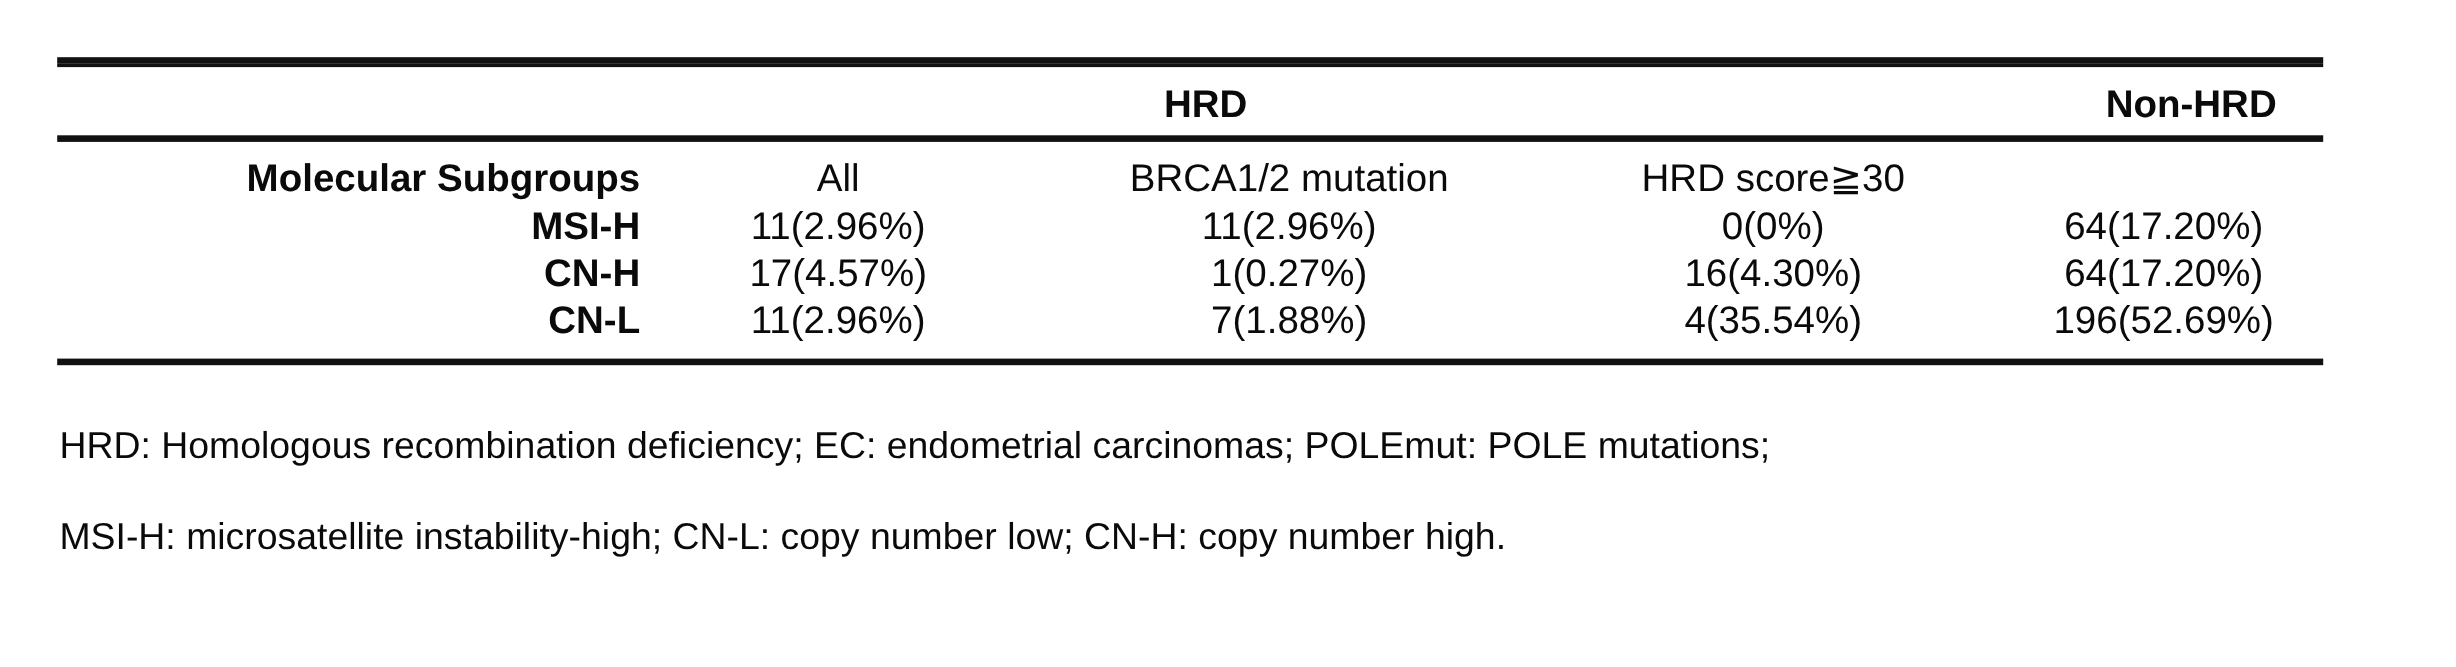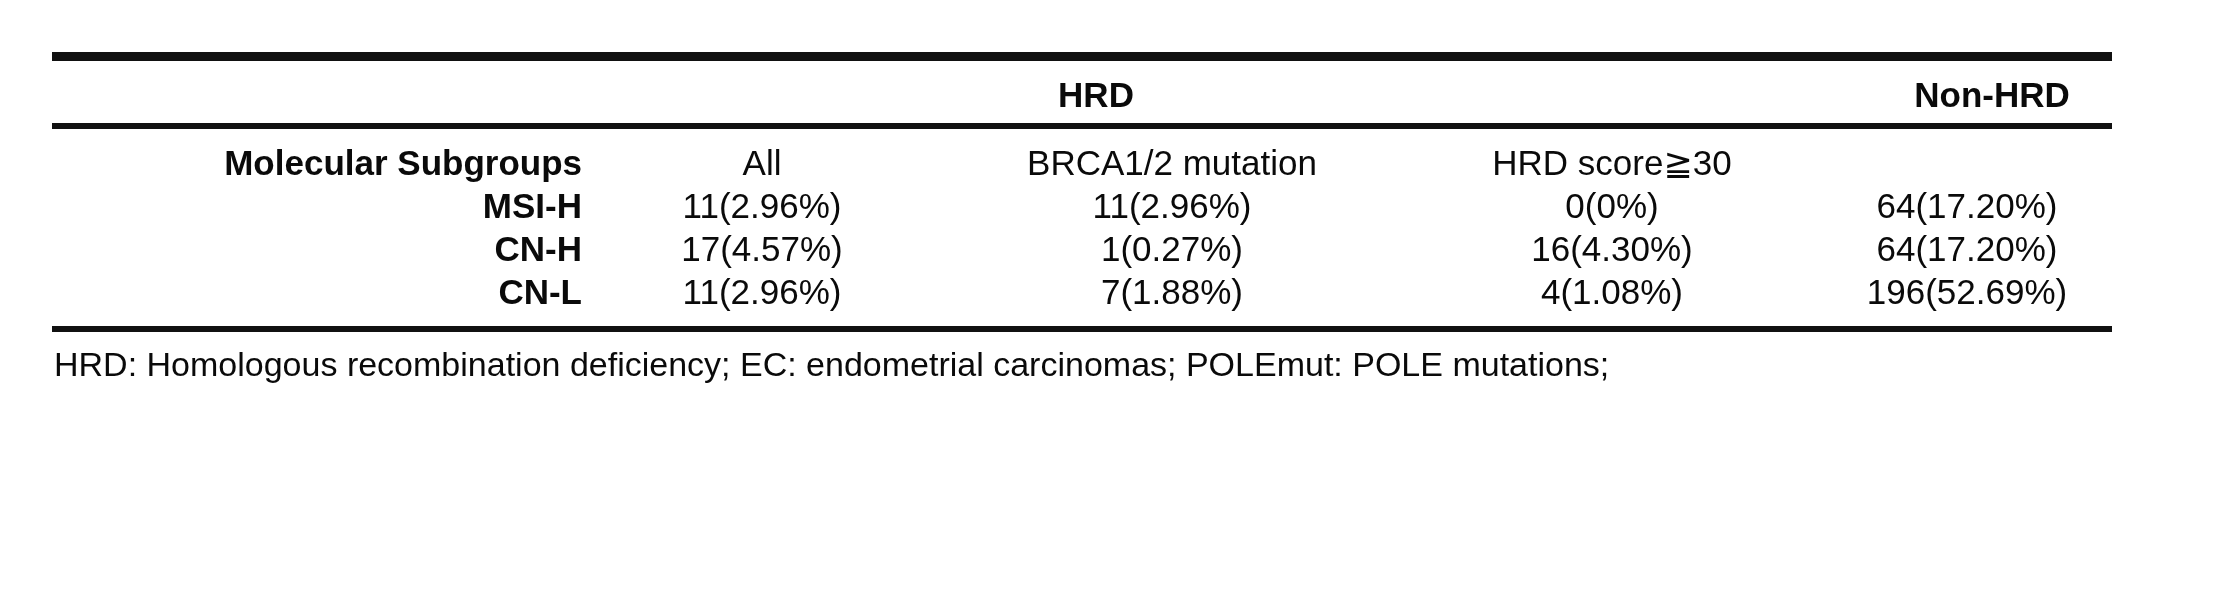--- a/index.html
+++ b/index.html
@@ -102,21 +102,21 @@
   .tbody-pad-bot { height: 13px; }
 
   
   .footnote {
     font-size: 34px;
     line-height: 42px;
     padding-top: 11px;
     padding-left: 2px;
     font-weight: normal;
   }
-  .footnote div { white-space: nowrap; }
+  .footnote div { white-space: nowrap; margin-top: 41px; }
 </style>
 </head>
 <body>
 
 <div id="table-wrap">
 
   <div class="rule-thick"></div>
 
 
   <div class="rule-thin"></div>
@@ -154,27 +154,28 @@
         <td class="c-all">17(4.57%)</td>
         <td class="c-brca">1(0.27%)</td>
         <td class="c-score">16(4.30%)</td>
         <td class="c-non">64(17.20%)</td>
       </tr>
 
       <tr class="datarow">
         <td class="c-sub">CN-L</td>
         <td class="c-all">11(2.96%)</td>
         <td class="c-brca">7(1.88%)</td>
-        <td class="c-score">4(1.08%)</td>
+        <td class="c-score">4(35.54%)</td>
         <td class="c-non">196(52.69%)</td>
       </tr>
     </tbody>
   </table>
 
   <div class="tbody-pad-bot"></div>
 
   <div class="rule-thick"></div>
 
   <div class="footnote">
     <div><span>HRD: Homologous recombination deficiency; EC: endometrial carcinomas; </span><span class="ital">POLE</span><span>mut: </span><span class="ital">POLE</span><span> mutations;</span></div>
+    <div>MSI-H: microsatellite instability-high; CN-L: copy number low; CN-H: copy number high.</div>
   </div>
 
 </div>
 
 </body></html>

